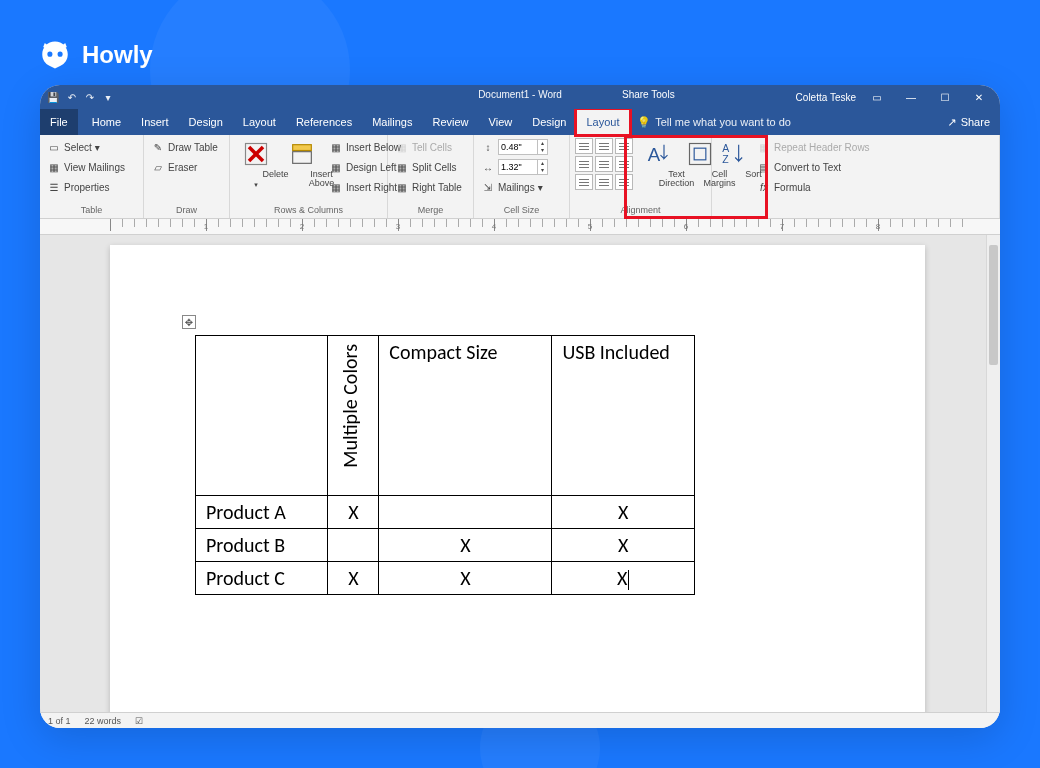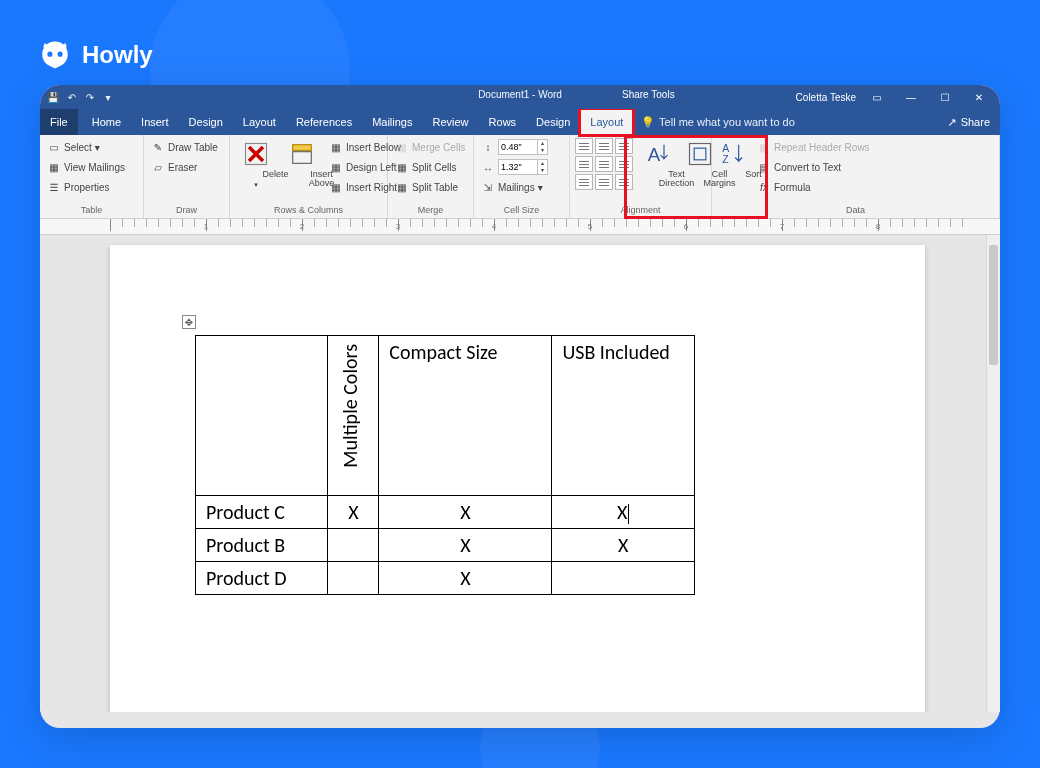--- a/index.html
+++ b/index.html
@@ -127,21 +127,21 @@
 
   <div class="tabs">
     <div class="tab file">File</div>
     <div class="tab">Home</div>
     <div class="tab">Insert</div>
     <div class="tab">Design</div>
     <div class="tab">Layout</div>
     <div class="tab">References</div>
     <div class="tab">Mailings</div>
     <div class="tab">Review</div>
-    <div class="tab">Rows</div>
+    <div class="tab">View</div>
     <div class="tab">Design</div>
     <div class="tab active red-box">Layout</div>
     <div class="tell-me">
       <span>💡</span>
       <span>Tell me what you want to do</span>
     </div>
     <div class="tabs-spacer"></div>
     <div class="share">
       <span>↗</span>
       <span>Share</span>
@@ -221,29 +221,29 @@
         </div>
       </div>
       <div class="group-label">Rows &amp; Columns</div>
     </div>
 
     <div class="group" style="width:86px">
       <div class="group-body">
           <div class="stack">
         <div class="cmd disabled">
               <span class="ico">▦</span>
-              <span>Merge Cells</span>
+              <span>Tell Cells</span>
             </div>
         <div class="cmd">
               <span class="ico">▦</span>
               <span>Split Cells</span>
             </div>
         <div class="cmd">
               <span class="ico">▦</span>
-              <span>Split Table</span>
+              <span>Right Table</span>
             </div>
       </div>
         </div>
       <div class="group-label">Merge</div>
     </div>
 
     <div class="group" style="width:96px">
       <div class="group-body">
           <div class="stack">
         <div class="cmd">
@@ -327,21 +327,20 @@
               <span>Convert to Text</span>
             </div>
           <div class="cmd">
               <span class="ico">
                 <i style="font-style:italic">fx</i>
               </span>
               <span>Formula</span>
             </div>
         </div>
       </div>
-      <div class="group-label">Data</div>
     </div>
   </div>
 
   <div class="red-box-ribbon"></div>
 
   <div class="ruler">
     <div class="ruler-inner" id="ruler-inner">
         <div class="tick major" style="left: 0px;"></div>
         <div class="tick" style="left: 12px;"></div>
         <div class="tick" style="left: 24px;"></div>
@@ -431,40 +430,45 @@
       <div class="page-content">
         <table class="dtable">
           <tbody>
               <tr class="hdr">
             <td style="width:130px"></td>
             <td style="width:50px"><span class="vtxt">Multiple Colors</span></td>
             <td style="width:170px"><span>Compact Size</span></td>
             <td style="width:140px"><span>USB Included</span></td>
           </tr>
           <tr>
-            <td>Product C</td>
-            <td class="xc">X</td>
-            <td class="xc">X</td>
-            <td class="xc"><span>X</span><span class="cursor-line"></span></td>
+            <td>Product A</td>
+            <td class="xc">X</td>
+            <td class="xc"></td>
+            <td class="xc">X</td>
           </tr>
           <tr>
             <td>Product B</td>
             <td class="xc"></td>
             <td class="xc">X</td>
             <td class="xc">X</td>
           </tr>
           <tr>
-            <td>Product D</td>
-            <td class="xc"></td>
-            <td class="xc">X</td>
-            <td class="xc"></td>
+            <td>Product C</td>
+            <td class="xc">X</td>
+            <td class="xc">X</td>
+            <td class="xc"><span>X</span><span class="cursor-line"></span></td>
           </tr>
         </tbody>
           </table>
       </div>
     </div>
     <div class="doc-scroll-v">
         <div class="thumb"></div>
       </div>
   </div>
 
+  <div class="statusbar">
+    <span>1 of 1</span>
+    <span>22 words</span>
+    <span>☑</span>
+  </div>
 
 </div>
 
 </body></html>

